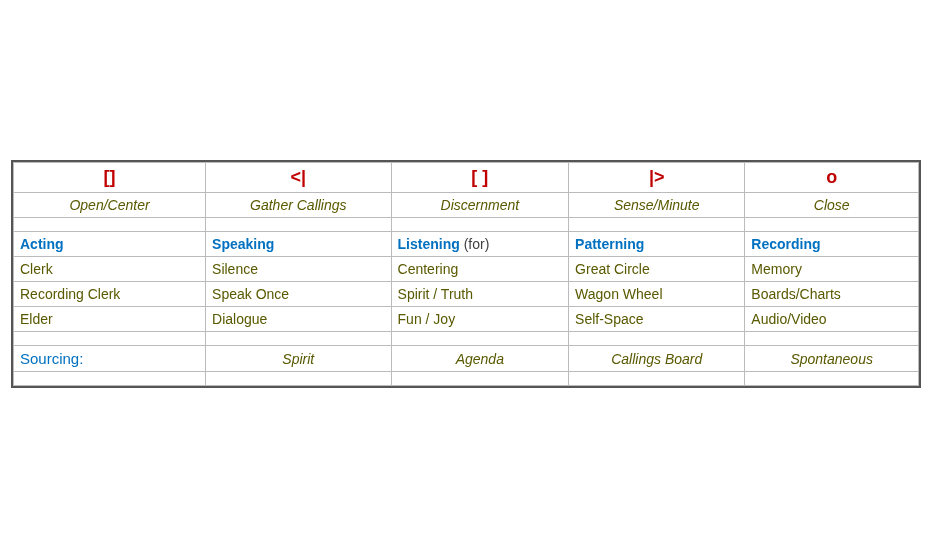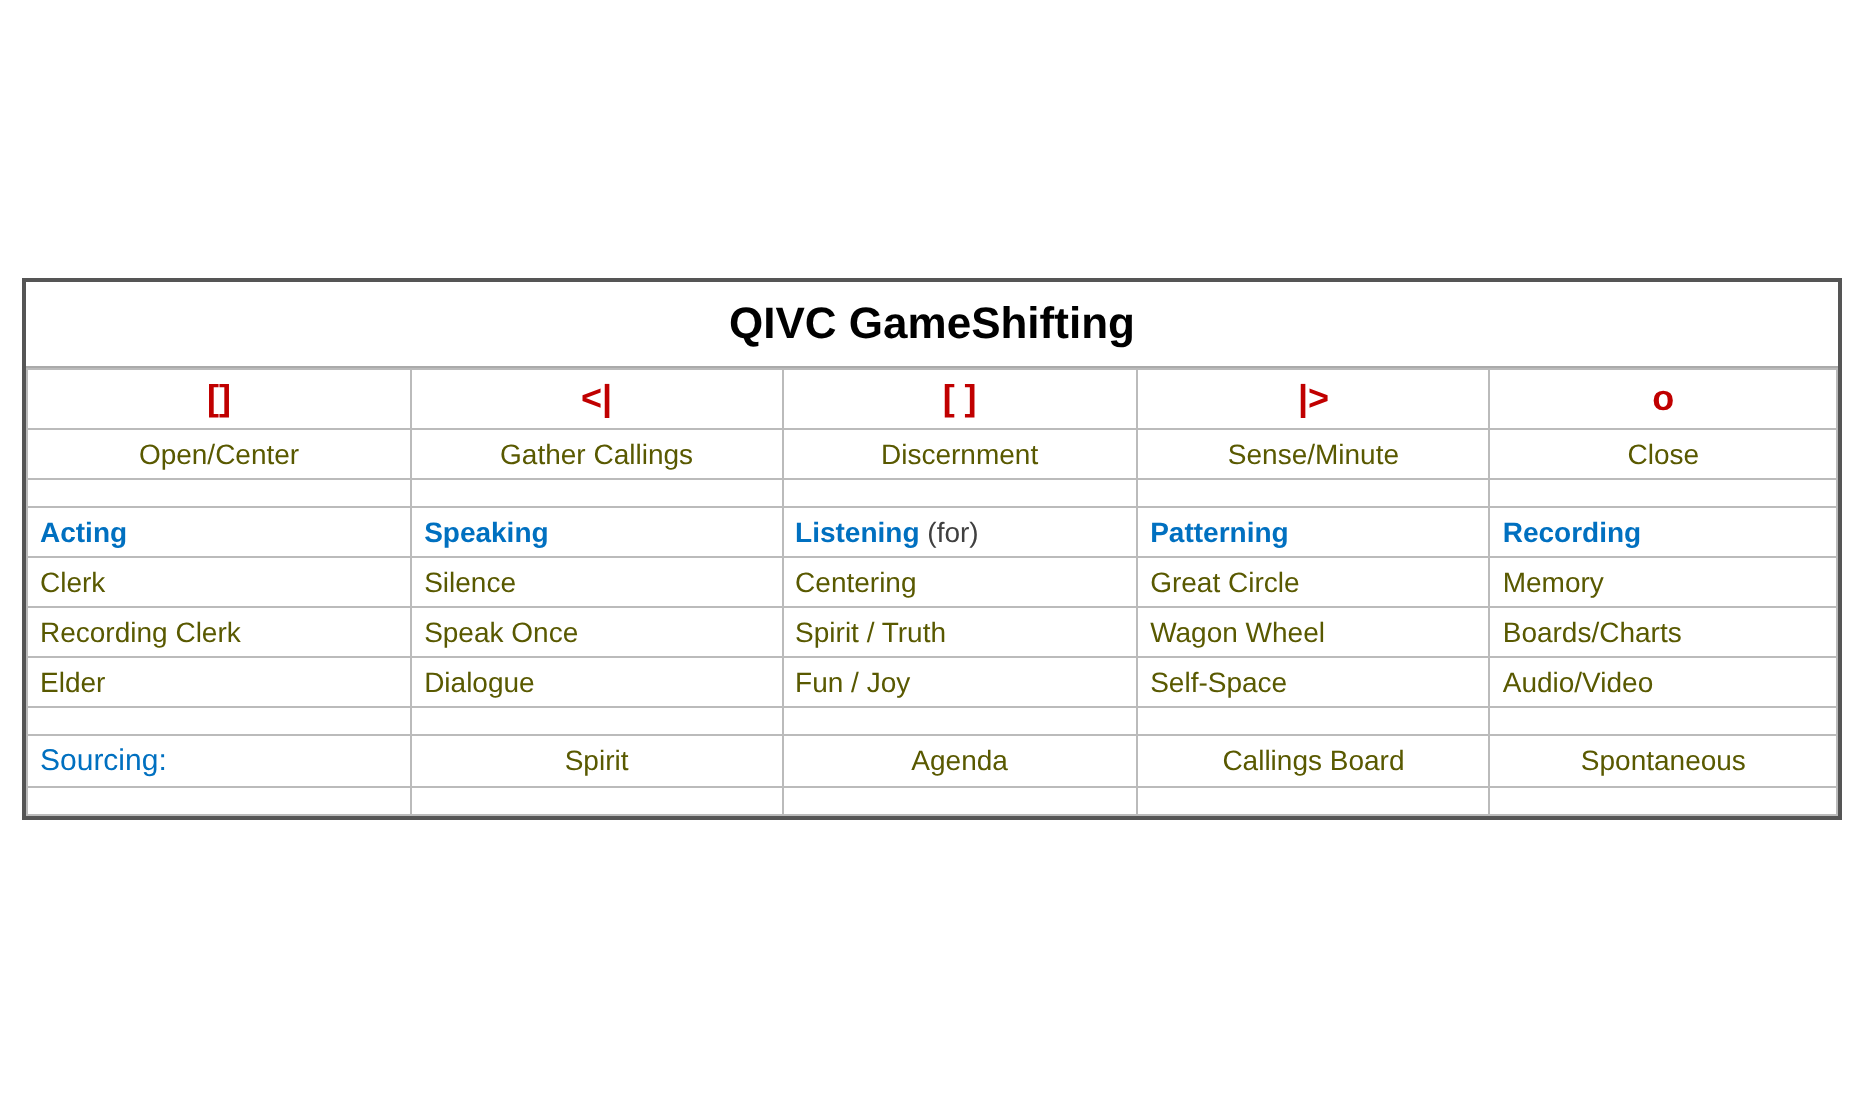--- a/index.html
+++ b/index.html
@@ -34,30 +34,29 @@
       border: 1px solid #bbb;
       padding: 4px 6px;
       vertical-align: middle;
     }
 
     .blue-bold { color: #0070c0; font-weight: bold; }
     .center { text-align: center; }
 
     .holding-label { color: #0070c0; font-weight: bold; font-size: 15px; }
     .symbol-cell { color: #c00000; font-size: 18px; font-weight: bold; text-align: center; }
-    .olive-center { color: #595900; text-align: center; }
+    .olive-center { color: #595900; text-align: center; font-style: italic; }
     .olive-left { color: #595900; }
     .empty-row td { height: 14px; }
     .sourcing-label { color: #0070c0; font-weight: normal; font-size: 15px; text-align: right; }
   </style>
 </head>
 <body>
 
 <div class="container">
-  <div class="title-row">QIVC GameShifting</div>
   <table>
 
     <tbody>
 
     <tr>
       <td class="symbol-cell">[]</td>
       <td class="symbol-cell">&lt;|</td>
       <td class="symbol-cell">[ ]</td>
       <td class="symbol-cell">|&gt;</td>
       <td class="symbol-cell">o</td>

